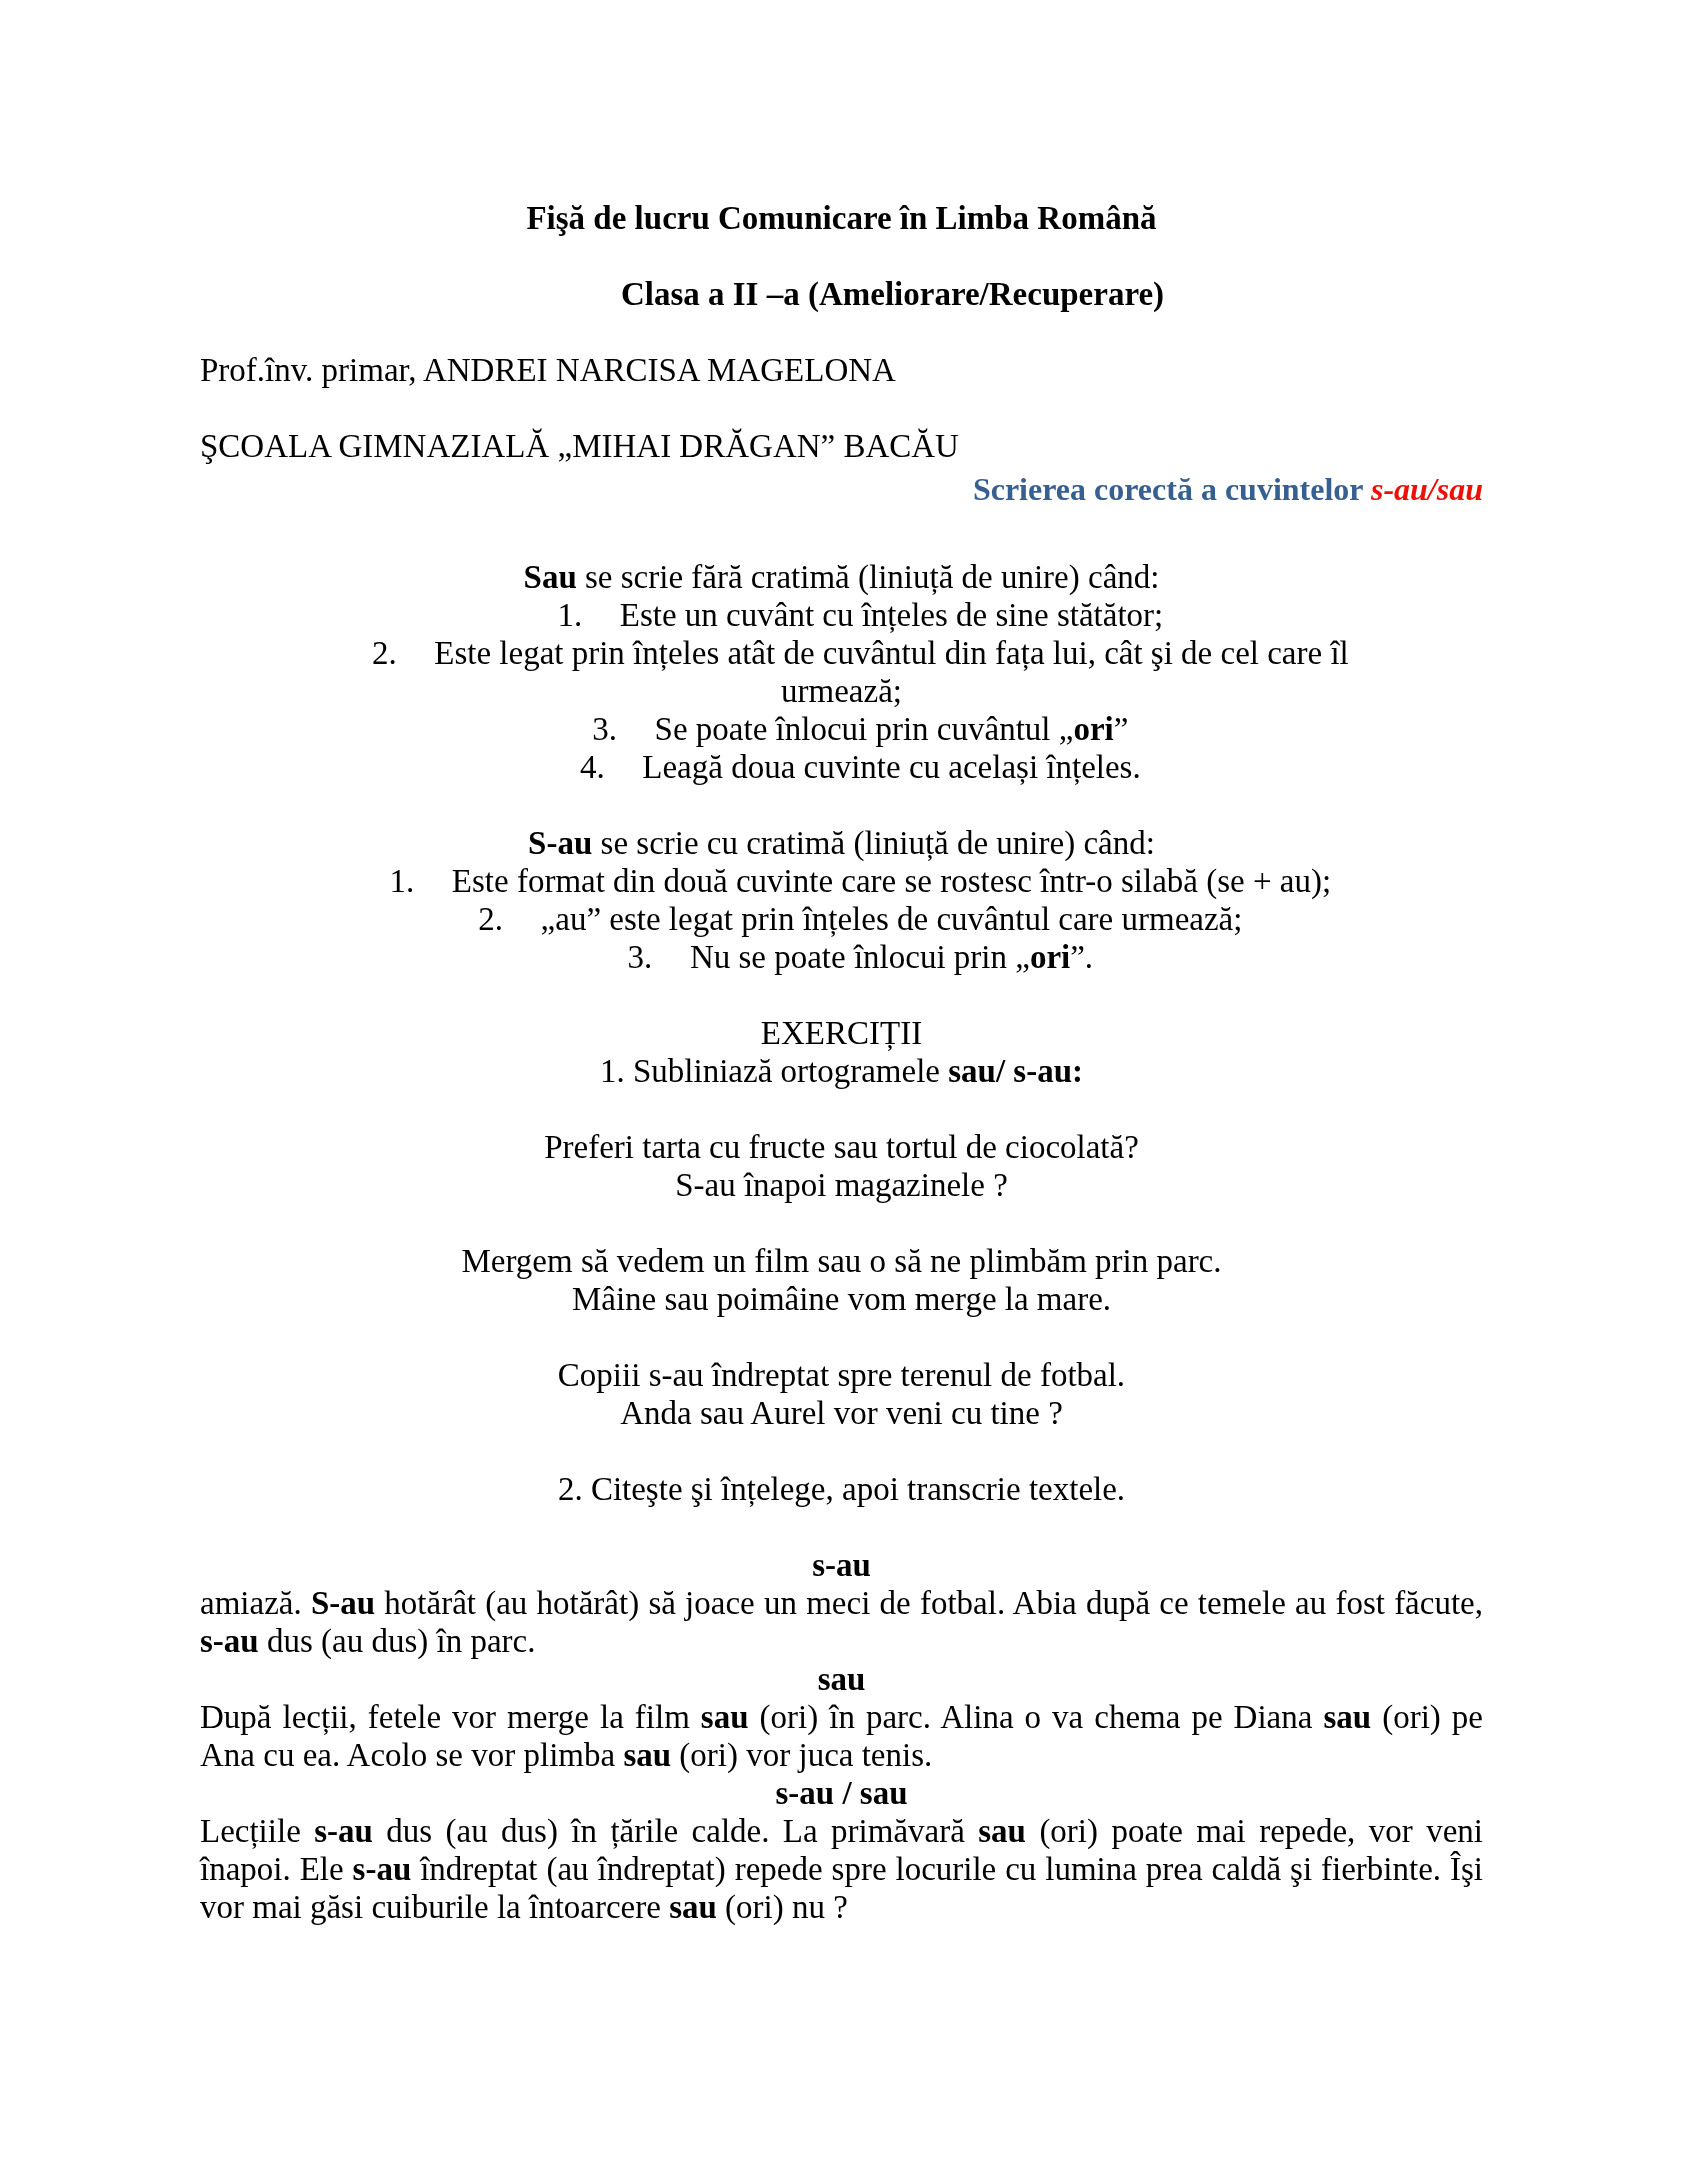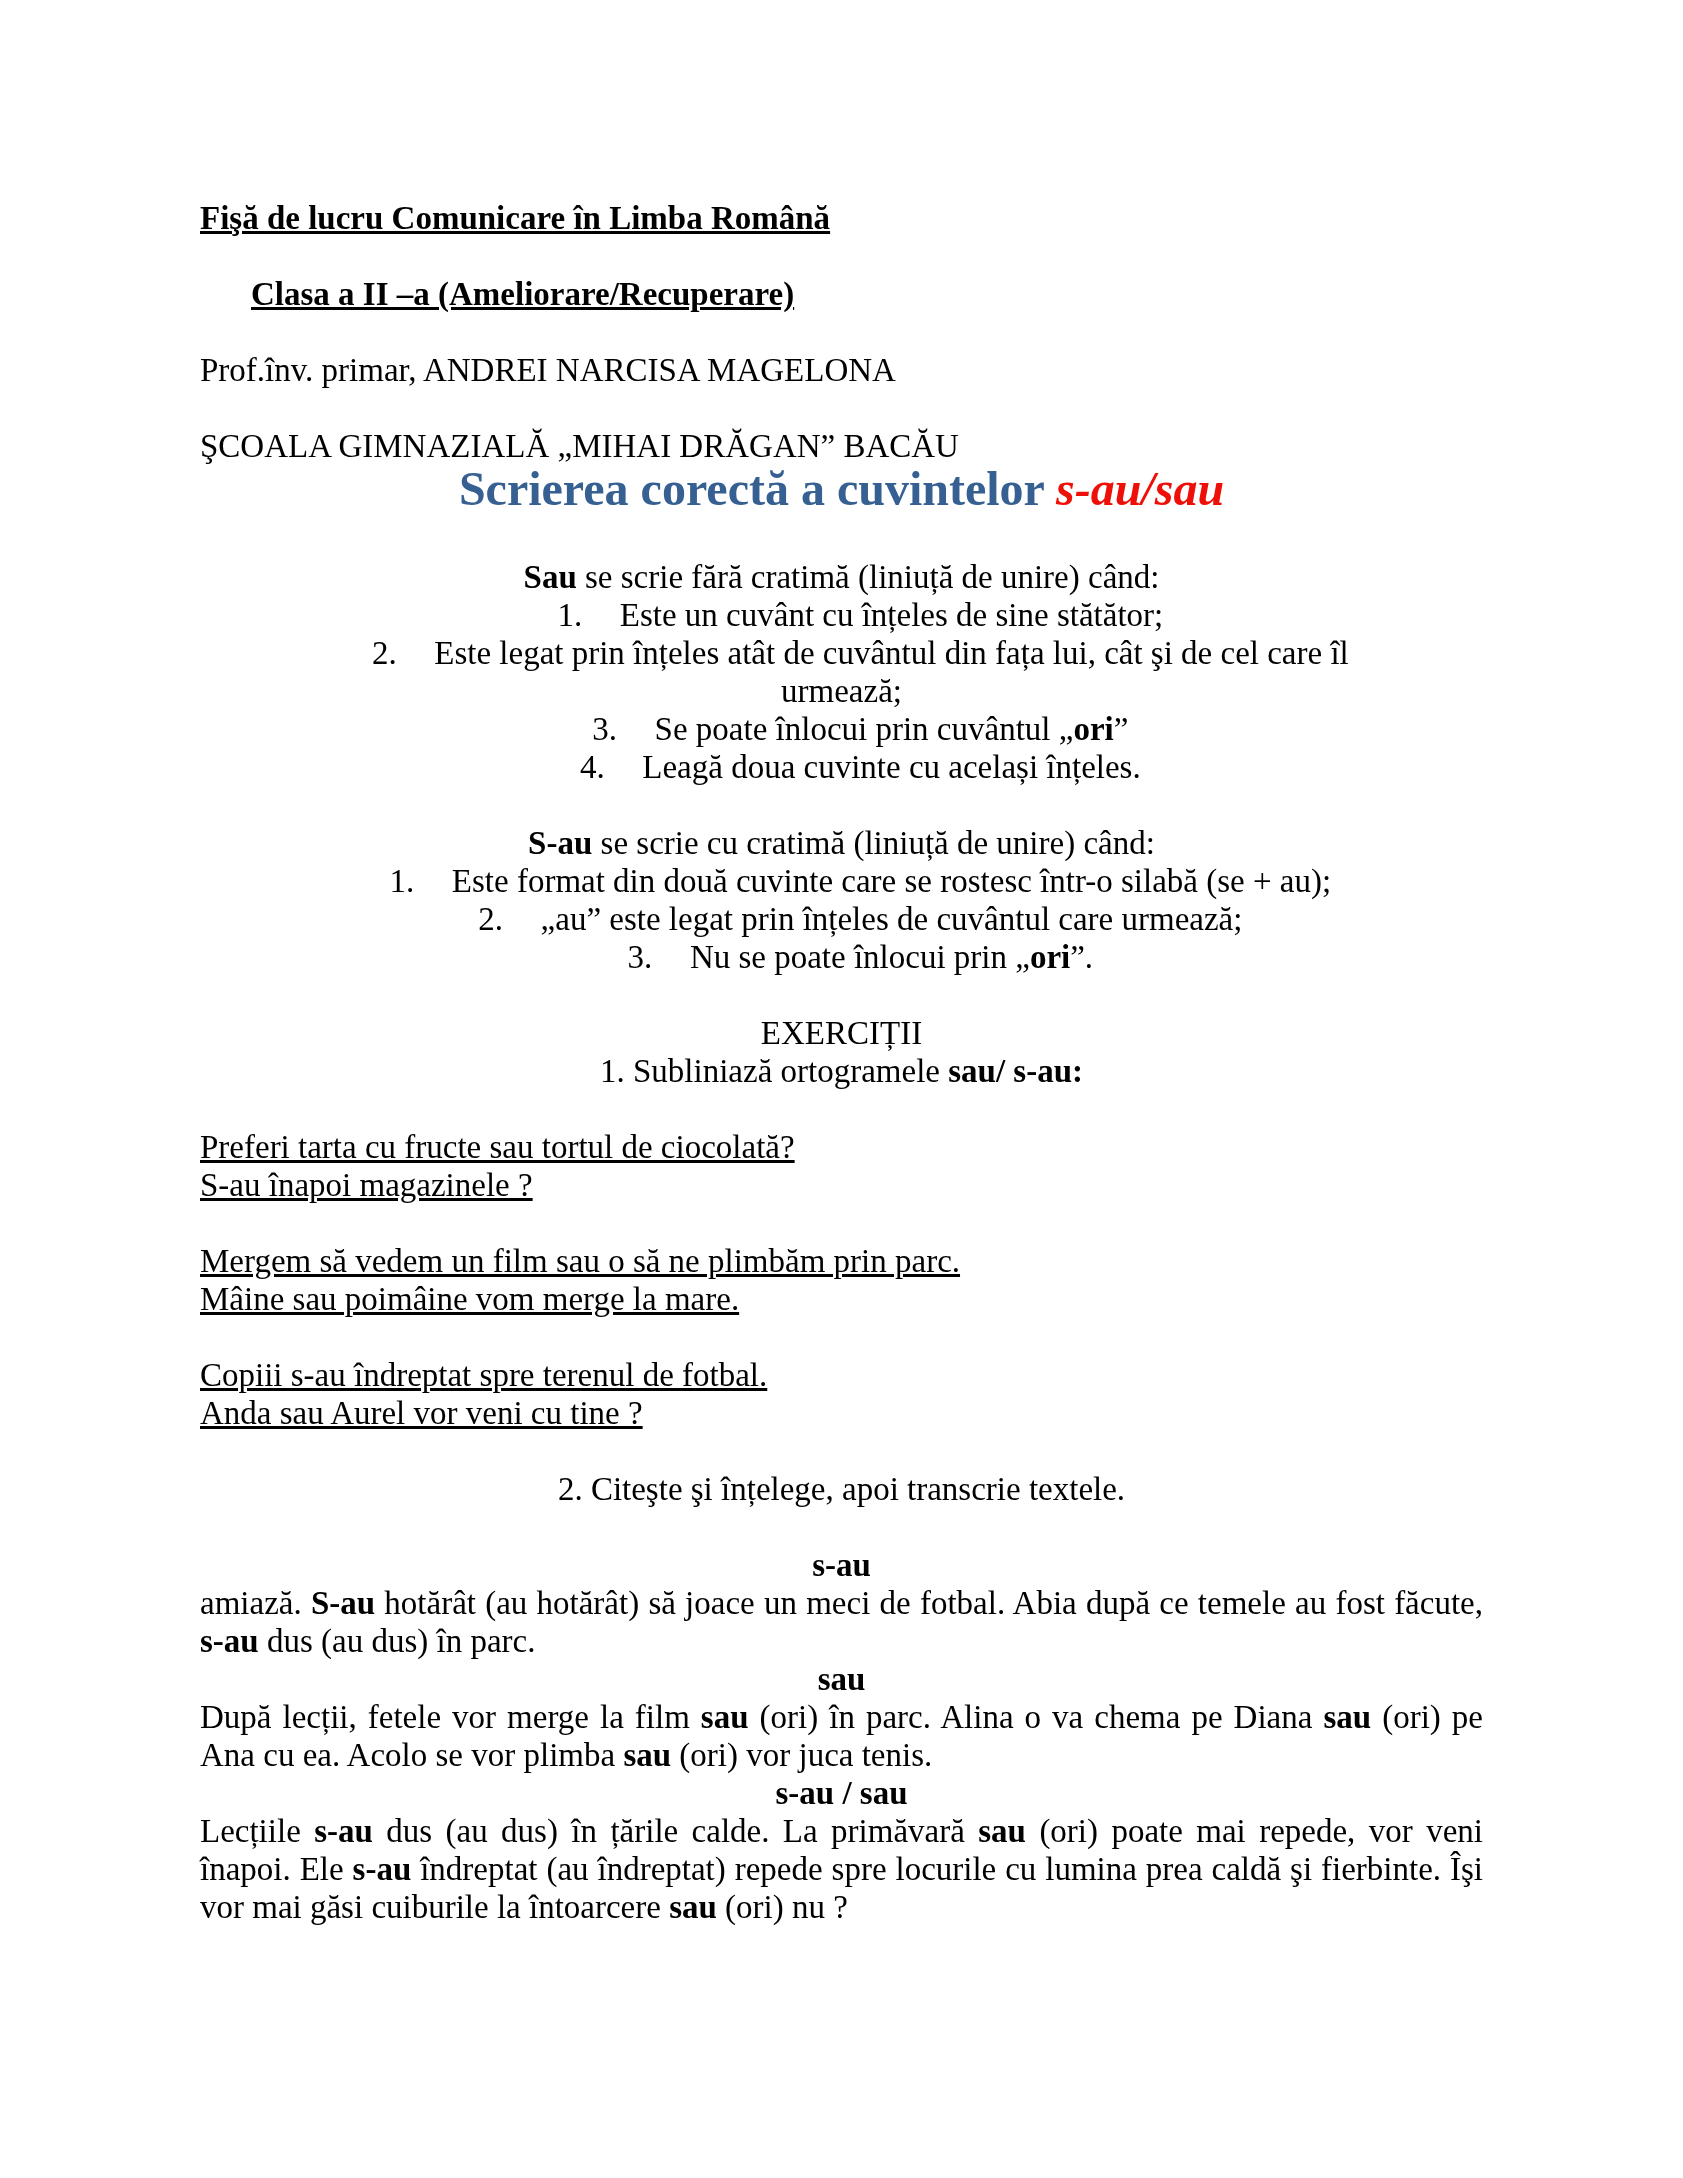--- a/index.html
+++ b/index.html
@@ -11,27 +11,27 @@
     font-family:"Liberation Serif","DejaVu Serif",serif;
     font-size:33px;
     line-height:38px;
     margin:0 auto;
     overflow:hidden;
   }
   .content{padding:199px 200px 0 200px;}
   .line{min-height:38px;text-align:center;}
   .blank{height:38px;}
   .bold{font-weight:bold;}
-  .center{text-align:left;text-decoration:underline;}
+  .center{text-align:center;}
   .shift-right{position:relative;left:51px;}
   .hdr-right{text-align:left;padding-right:53px;}
   .heading{
-    text-align:center;
+    text-align:right;
     font-weight:bold;
-    font-size:48px;
+    font-size:32px;
     line-height:48px;
   }
   .h-blue{color:#376092;}
   .h-red{color:#ee1008;font-style:italic;}
   .body-block{margin-top:45px;}
   .num{display:inline-block;width:100px;}
   .jline{text-align:justify;text-align-last:justify;}
   .jline.last{text-align-last:left;}
   b{font-weight:bold;}
 </style>

